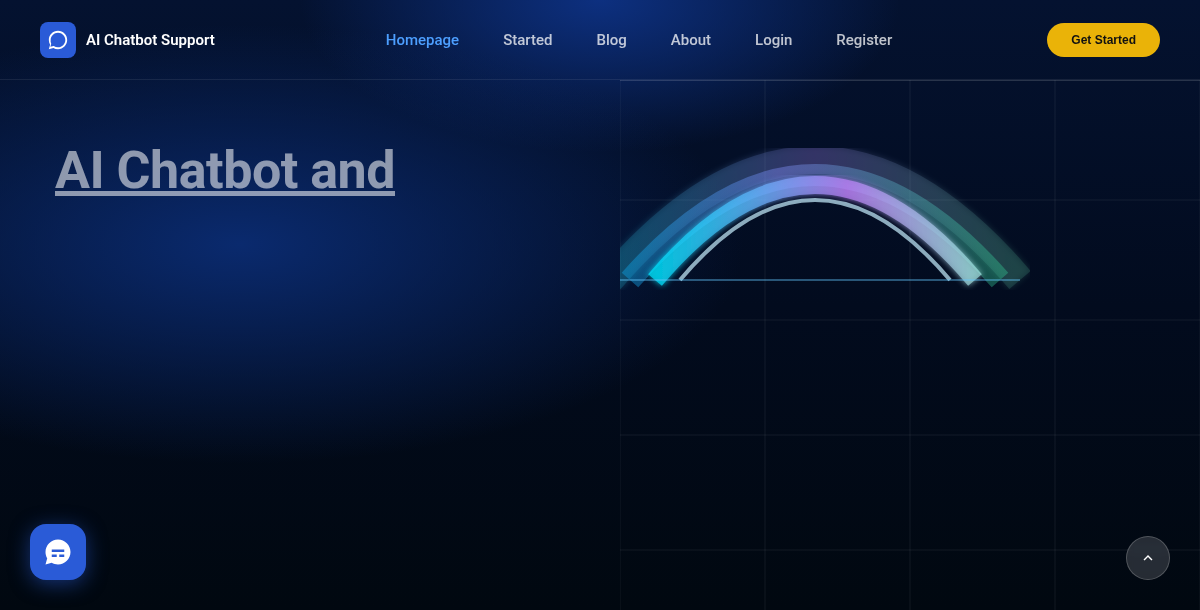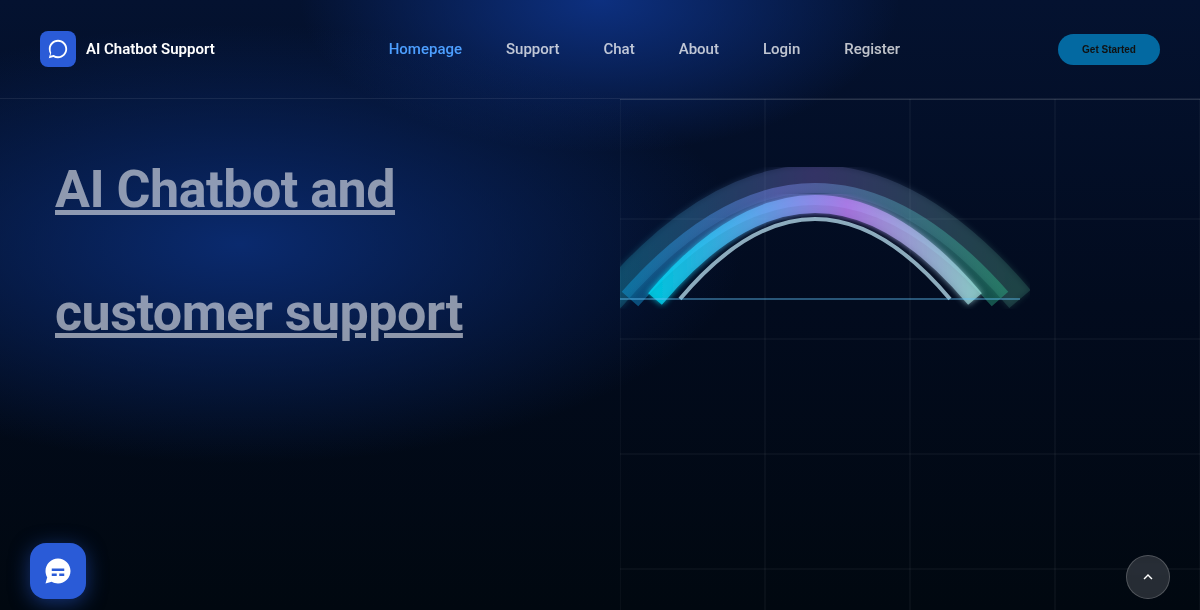--- a/index.html
+++ b/index.html
@@ -24,21 +24,21 @@
     }
 
     
     .navbar {
       position: relative;
       z-index: 10;
       display: flex;
       align-items: center;
       justify-content: space-between;
       padding: 0 40px;
-      height: 99px;
+      height: 80px;
       border-bottom: 1px solid rgba(255,255,255,0.08);
     }
 
     .nav-logo {
       display: flex;
       align-items: center;
       gap: 10px;
       cursor: pointer;
     }
 
@@ -84,26 +84,26 @@
       color: #4d9fff;
     }
 
     .nav-right {
       display: flex;
       align-items: center;
       gap: 20px;
     }
 
     .nav-cta {
-      background: #0369a1;
+      background: #eab308;
       color: #111111;
       border: none;
       border-radius: 50px;
       padding: 10px 24px;
-      font-size: 10px;
+      font-size: 12px;
       font-weight: 600;
       cursor: pointer;
     }
 
     
     .main-content {
       position: relative;
       z-index: 5;
       display: flex;
       width: 100%;
@@ -225,39 +225,38 @@
     <div class="nav-logo-icon">
       <svg viewBox="0 0 24 24">
         <path d="M12 2C6.48 2 2 6.48 2 12c0 1.85.5 3.58 1.37 5.07L2 22l4.93-1.37C8.42 21.5 10.15 22 12 22c5.52 0 10-4.48 10-10S17.52 2 12 2zm0 18c-1.7 0-3.28-.5-4.6-1.35l-.33-.2-3.4.94.96-3.4-.2-.33A7.95 7.95 0 0 1 4 12c0-4.41 3.59-8 8-8s8 3.59 8 8-3.59 8-8 8z"></path>
       </svg>
     </div>
     <span class="nav-logo-text">AI Chatbot Support</span>
   </div>
 
   <div class="nav-links">
     <a class="nav-link active">Homepage</a>
-    <a class="nav-link">Support</a>
-    <a class="nav-link">Chat</a>
+    <a class="nav-link">Started</a>
+    <a class="nav-link">Blog</a>
     <a class="nav-link">About</a>
     <a class="nav-link">Login</a>
     <a class="nav-link">Register</a>
   </div>
 
   <div class="nav-right">
     <button class="nav-cta">Get Started</button>
   </div>
 </nav>
 
 <div class="main-content">
 
   <div class="hero-left">
     <h1 class="hero-title">
       <span>AI Chatbot and</span><br>
       <br>
-      <span>customer support</span>
     </h1>
   </div>
 
   <div class="hero-right">
     <div class="top-border"></div>
 
     <div class="grid-container">
       <svg class="grid-svg" viewBox="0 0 580 530" preserveAspectRatio="none">
 
         <line x1="0" y1="0" x2="0" y2="530" stroke="rgba(255,255,255,0.07)" stroke-width="1"></line>

